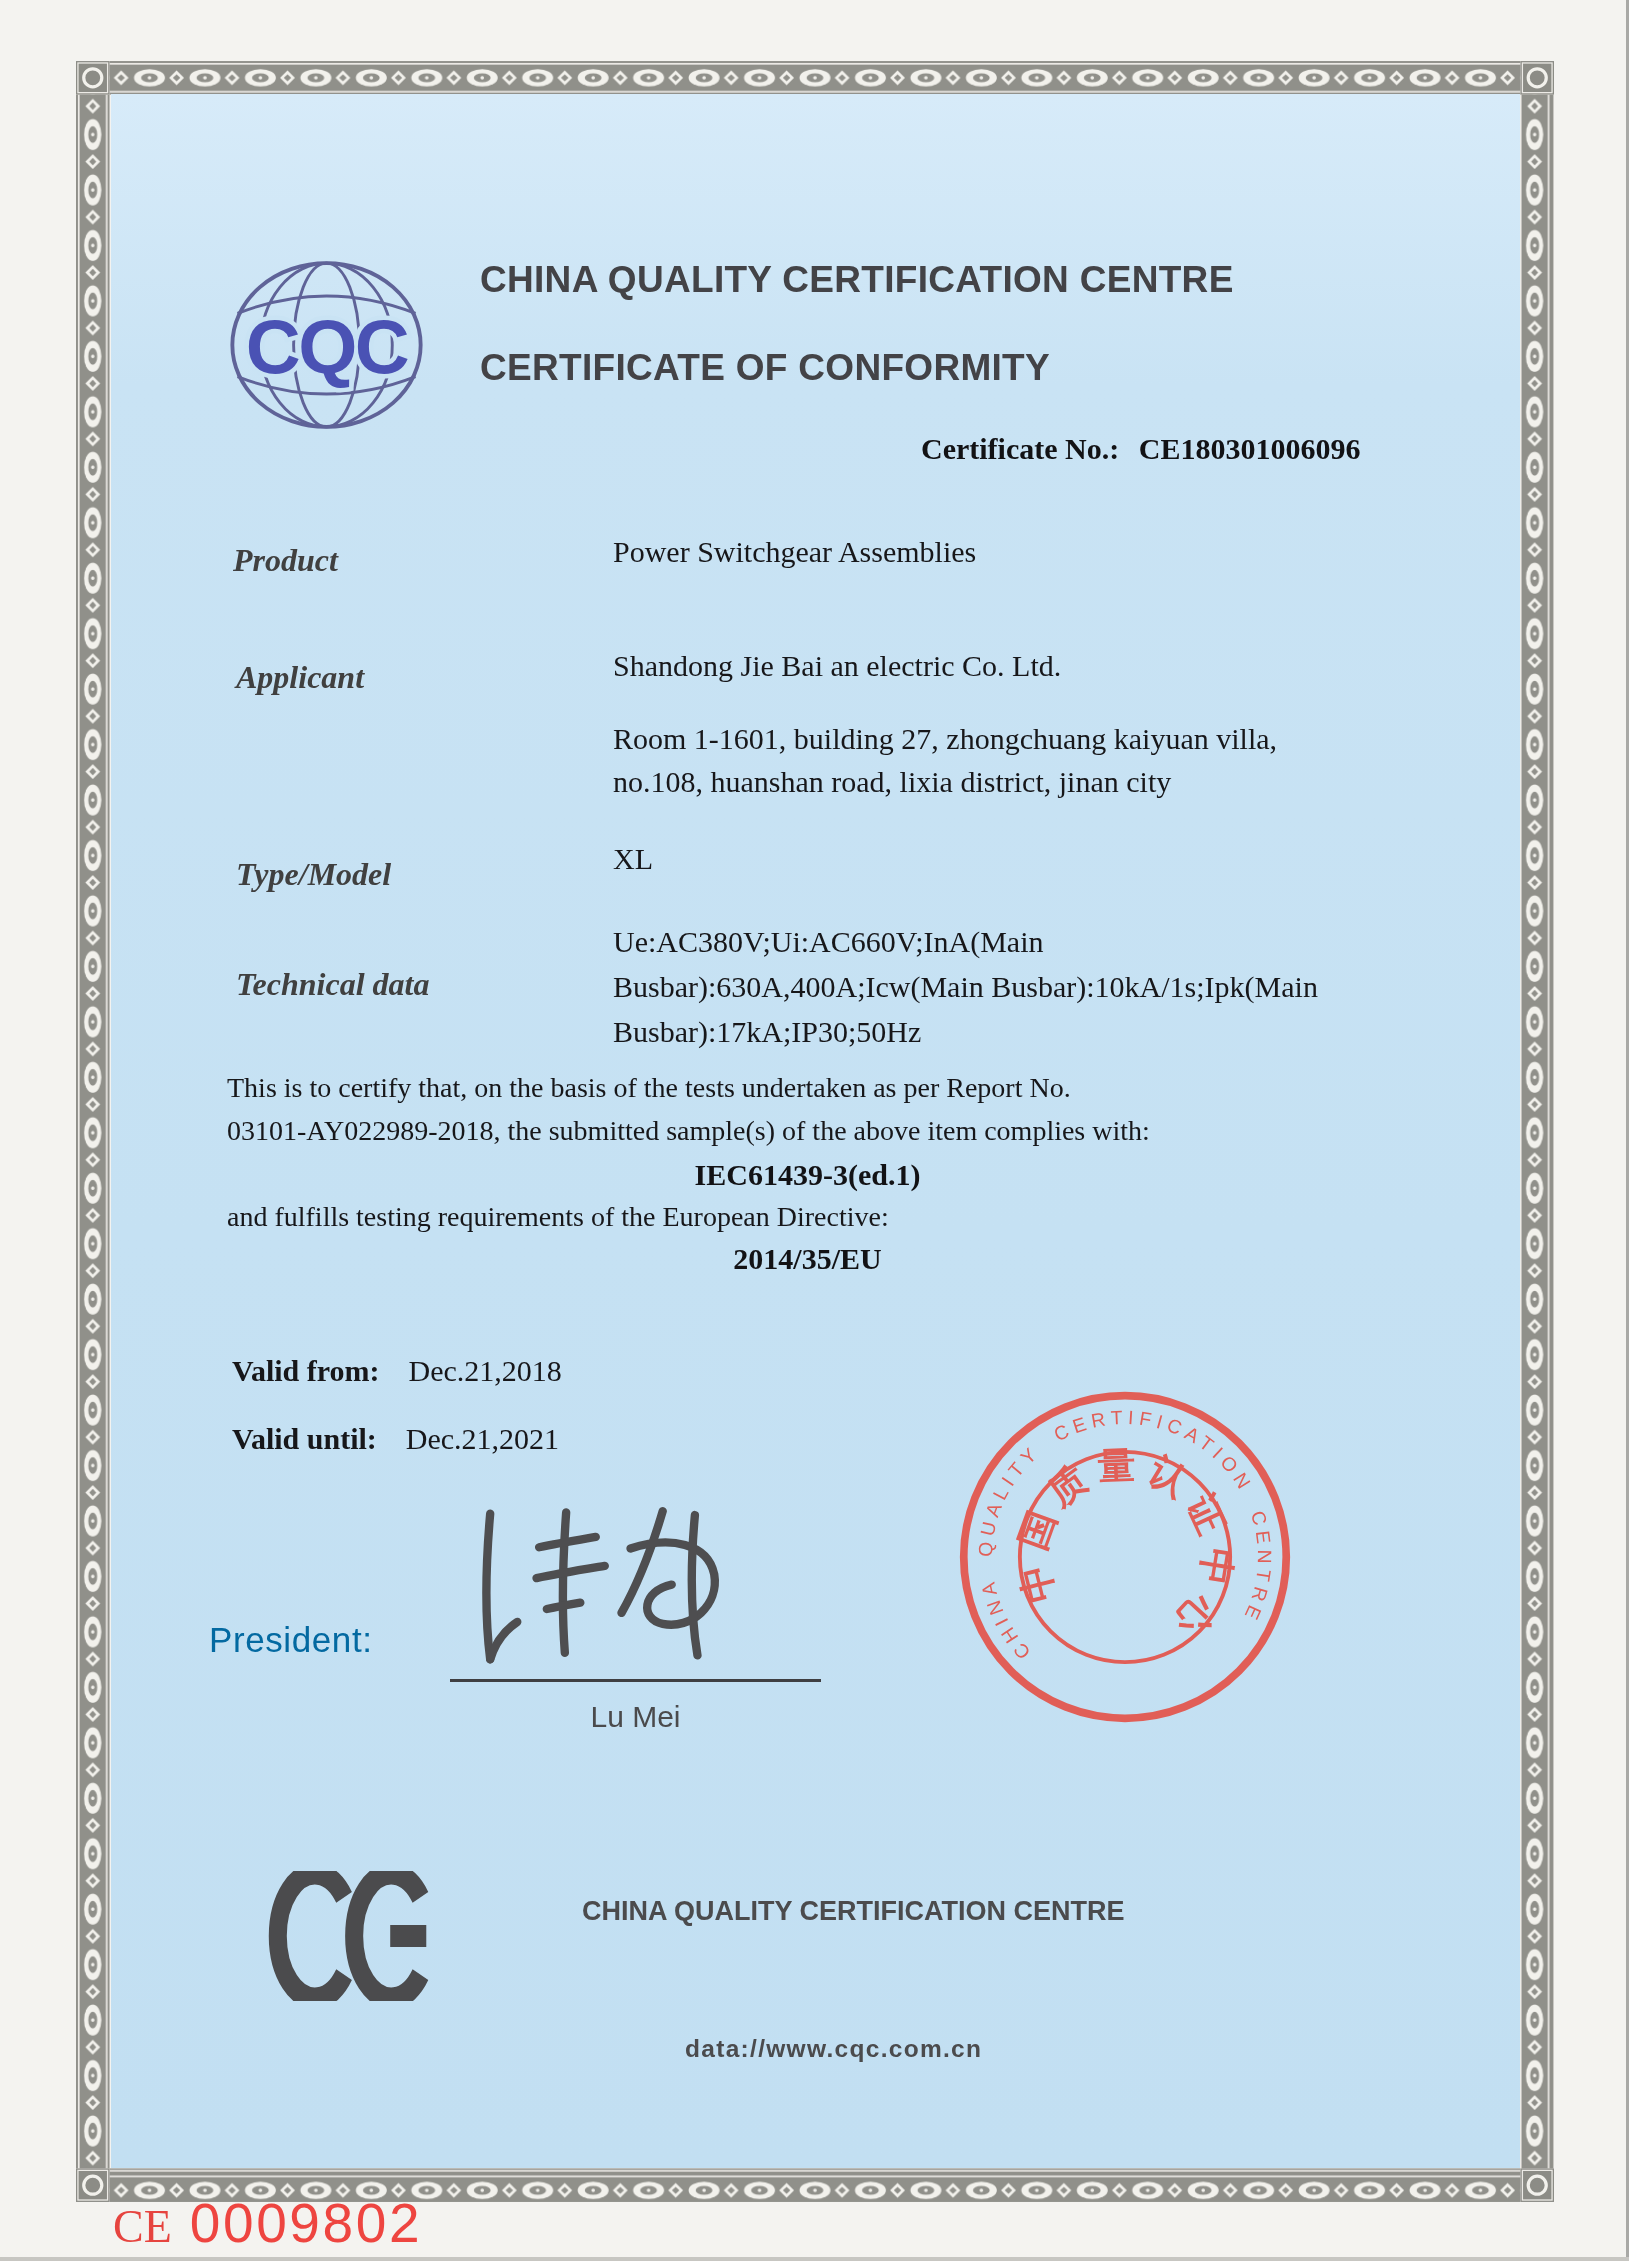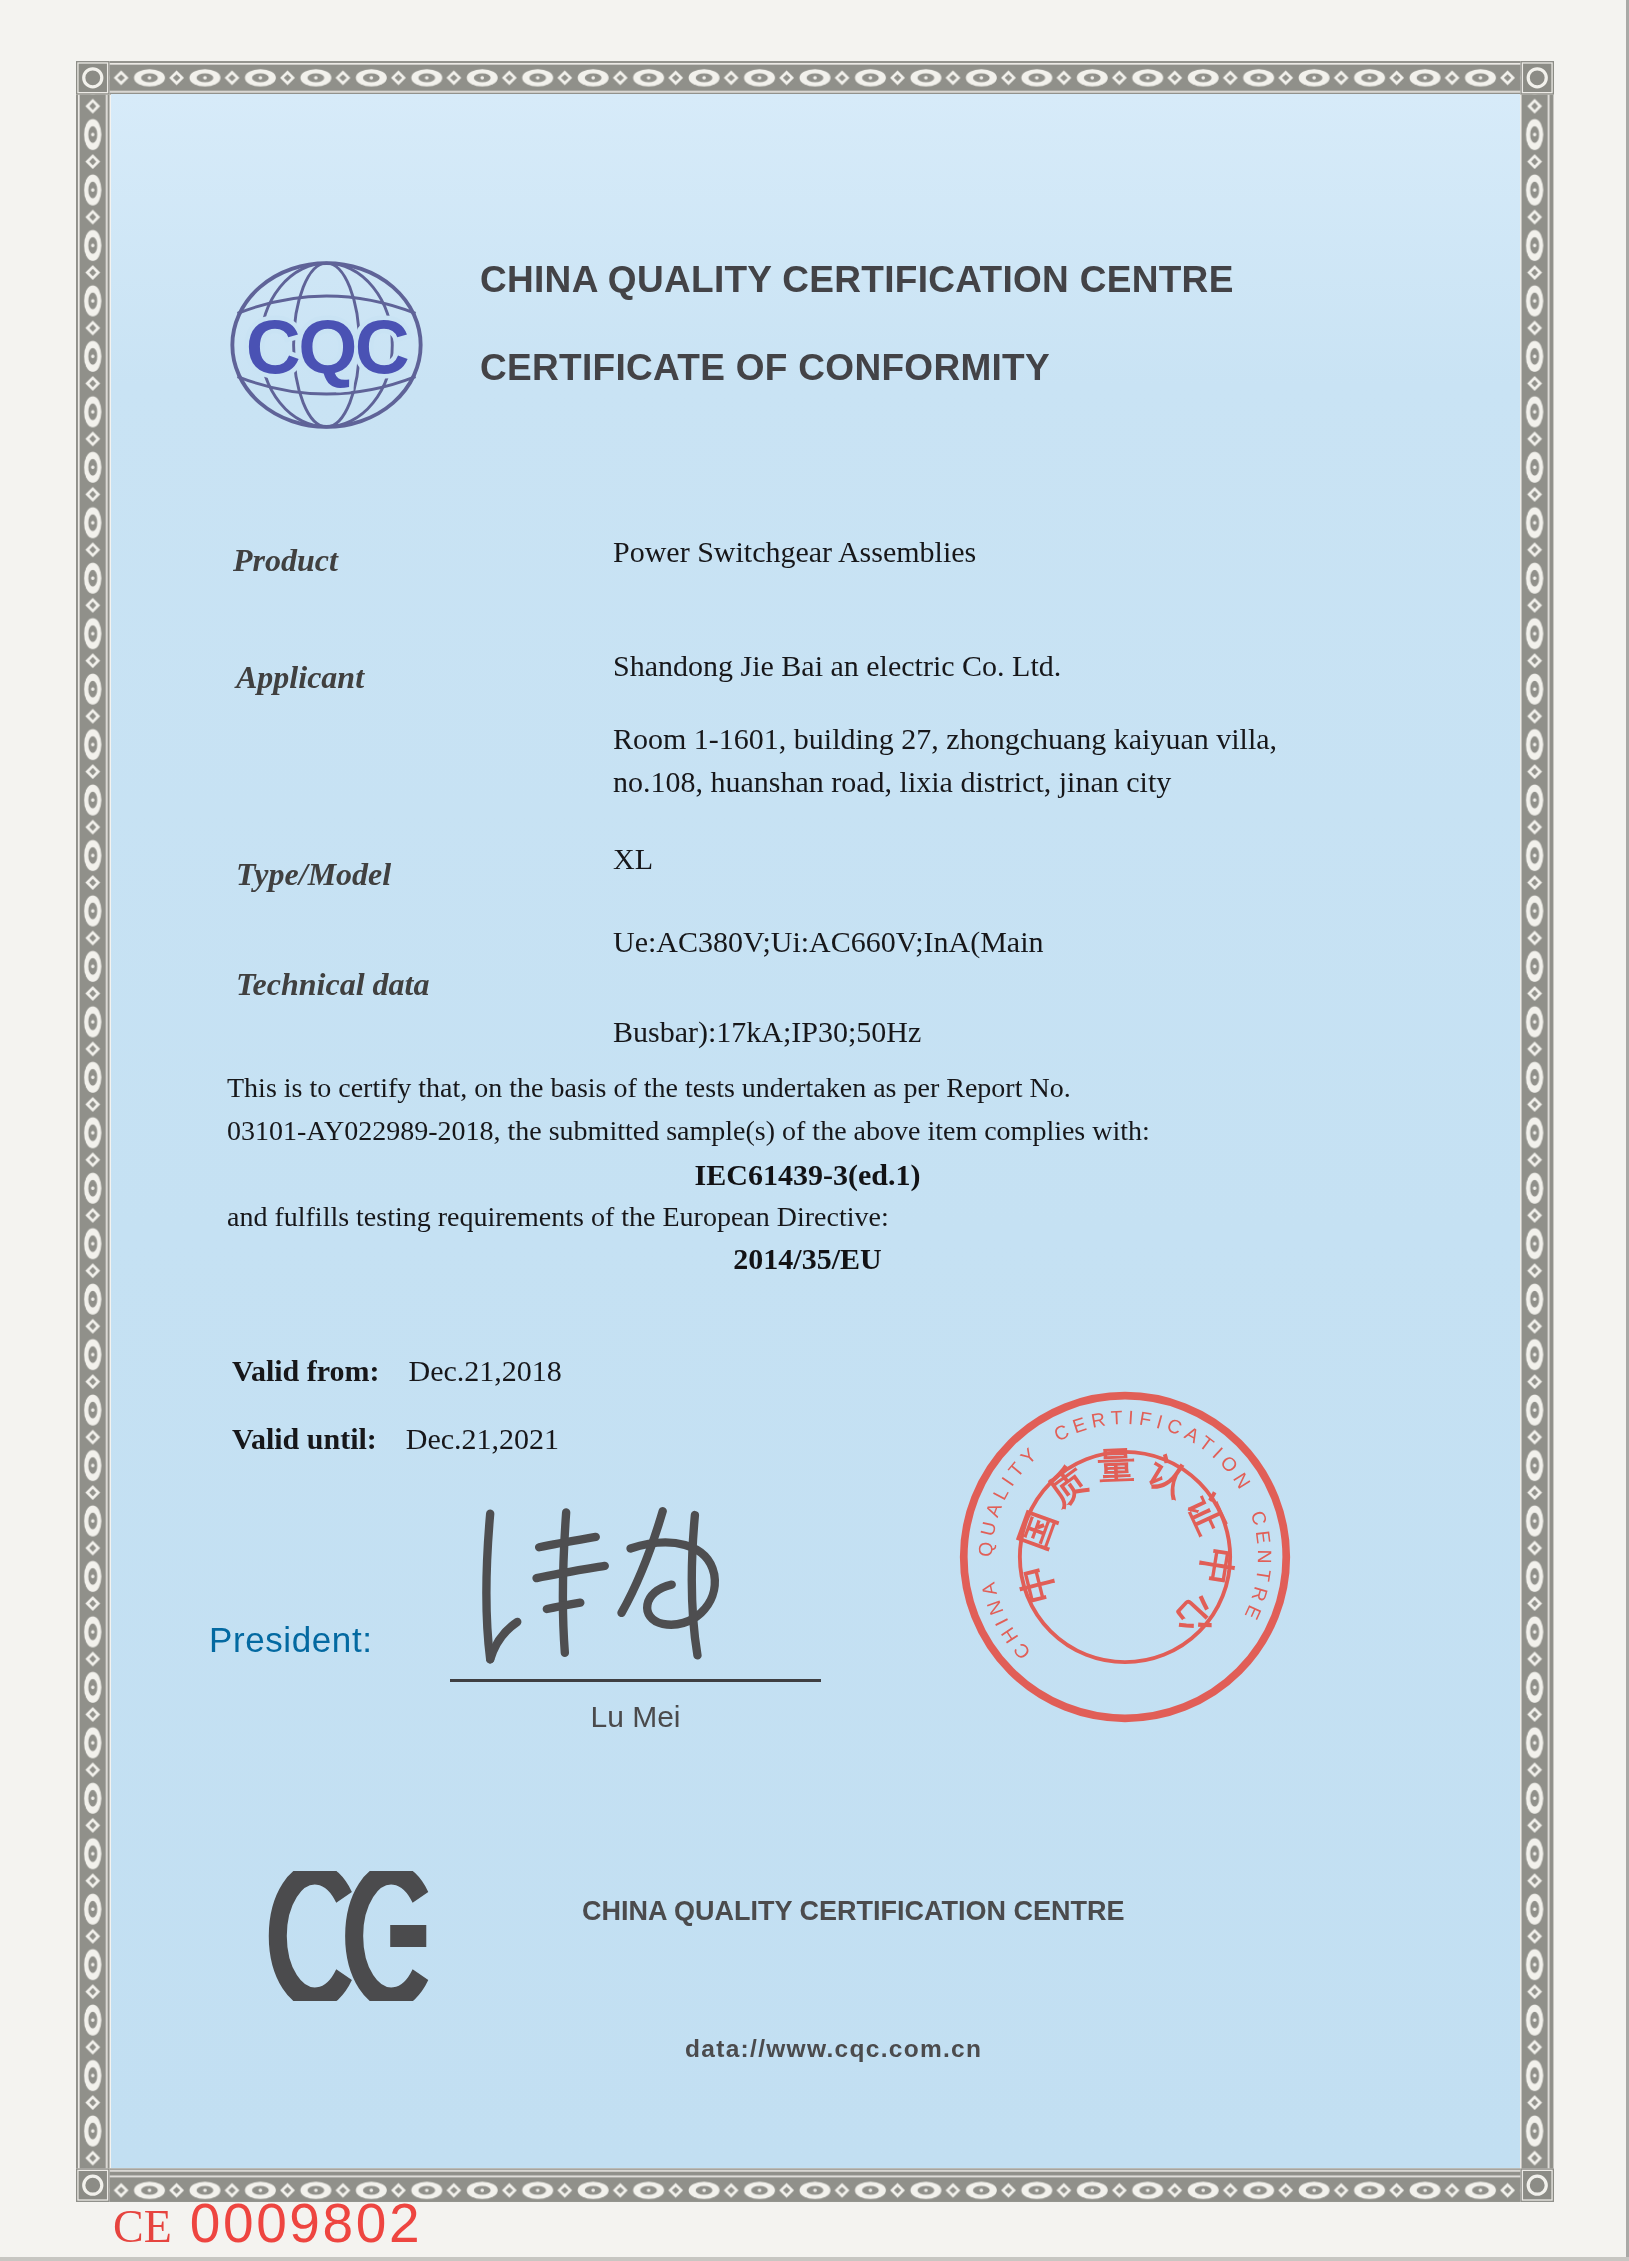--- a/index.html
+++ b/index.html
@@ -95,34 +95,39 @@
       <ellipse cx="176" cy="161" rx="51" ry="127" stroke-width="4.5"></ellipse>
       <path d="M 38,112 Q 176,58 314,112" stroke-width="4.5"></path>
       <path d="M 38,210 Q 176,264 314,210" stroke-width="4.5"></path>
     </g>
     <text x="176" y="204" text-anchor="middle" font-family="Liberation Sans, DejaVu Sans, sans-serif" font-weight="bold" font-size="118" letter-spacing="-4" fill="#4a52b4" stroke="#c9e3f4" stroke-width="14" paint-order="stroke">CQC</text>
   </svg>
 
   <div class="abs sansB title" style="left:480px;top:259px;">CHINA QUALITY CERTIFICATION CENTRE</div>
   <div class="abs sansB title" style="left:480px;top:347px;">CERTIFICATE OF CONFORMITY</div>
 
+  <div class="abs" style="left:921px;top:432px;white-space:nowrap;">
+    <span class="serifB" style="font-size:30px;">Certificate No.:</span>
+    <span class="serifB" style="font-size:30px;margin-left:17px;">CE180301006096</span>
+  </div>
 
   <div class="abs serifBI fieldlabel" style="left:233px;top:542px;">Product</div>
   <div class="abs serif fieldvalue" style="left:613px;top:535px;">Power Switchgear Assemblies</div>
 
   <div class="abs serifBI fieldlabel" style="left:236px;top:659px;">Applicant</div>
   <div class="abs serif fieldvalue" style="left:613px;top:649px;">Shandong Jie Bai an electric Co. Ltd.</div>
   <div class="abs serif fieldvalue" style="left:613px;top:722px;">Room 1-1601, building 27, zhongchuang kaiyuan villa,</div>
   <div class="abs serif fieldvalue" style="left:613px;top:765px;">no.108, huanshan road, lixia district, jinan city</div>
 
   <div class="abs serifBI fieldlabel" style="left:236px;top:856px;text-align:right;">Type/Model</div>
   <div class="abs serif fieldvalue" style="left:613px;top:842px;">XL</div>
 
   <div class="abs serifBI fieldlabel" style="left:236px;top:966px;">Technical data</div>
   <div class="abs serif fieldvalue" style="left:613px;top:925px;">Ue:AC380V;Ui:AC660V;InA(Main</div>
+  <div class="abs serif fieldvalue" style="left:613px;top:970px;">Busbar):630A,400A;Icw(Main Busbar):10kA/1s;Ipk(Main</div>
   <div class="abs serif fieldvalue" style="left:613px;top:1015px;">Busbar):17kA;IP30;50Hz</div>
 
   <div class="abs serif stmt" style="left:227px;top:1072px;">This is to certify that, on the basis of the tests undertaken as per Report No.</div>
   <div class="abs serif stmt" style="left:227px;top:1115px;">03101-AY022989-2018, the submitted sample(s) of the above item complies with:</div>
   <div class="abs serifB stmtB centerblock" style="top:1158px;">IEC61439-3(ed.1)</div>
   <div class="abs serif stmt" style="left:227px;top:1201px;">and fulfills testing requirements of the European Directive:</div>
   <div class="abs serifB stmtB centerblock" style="top:1242px;">2014/35/EU</div>
 
   <div class="abs serif validline" style="left:232px;top:1354px;">
     <span class="vlabel">Valid from:</span><span class="vvalue">Dec.21,2018</span>

